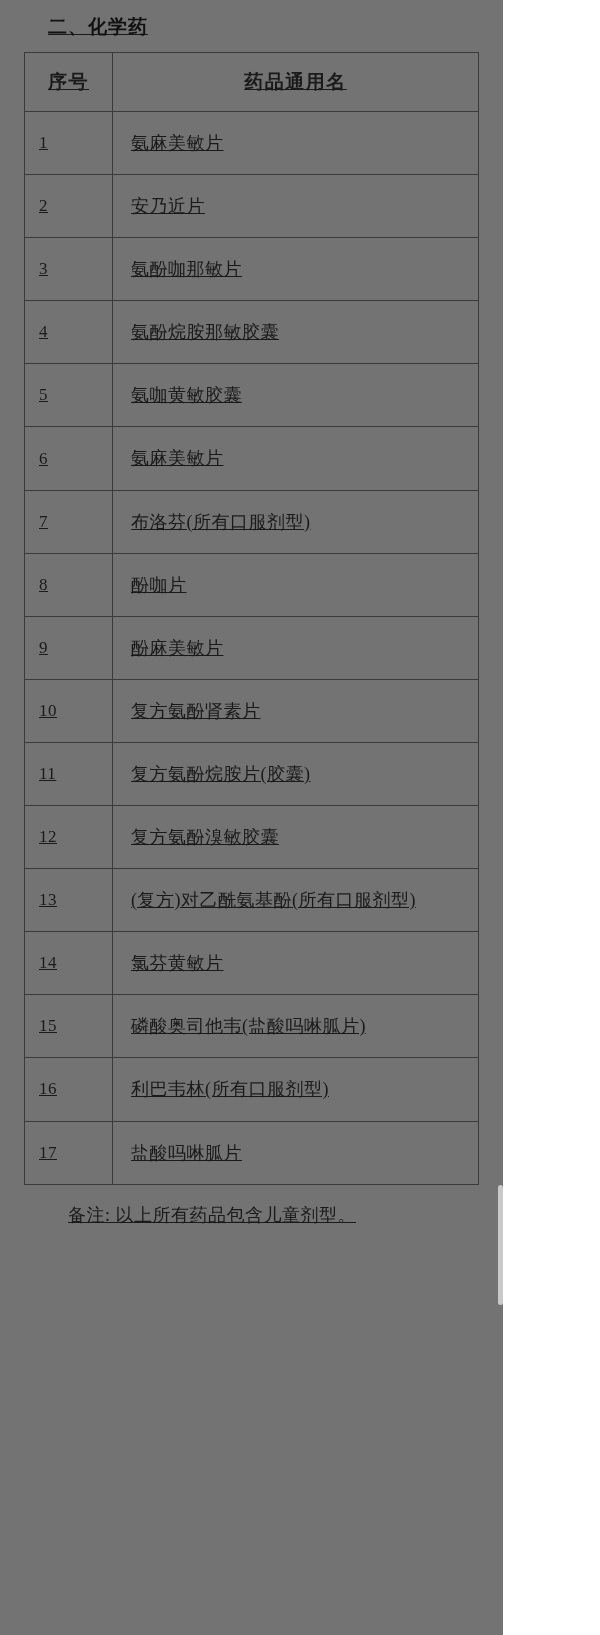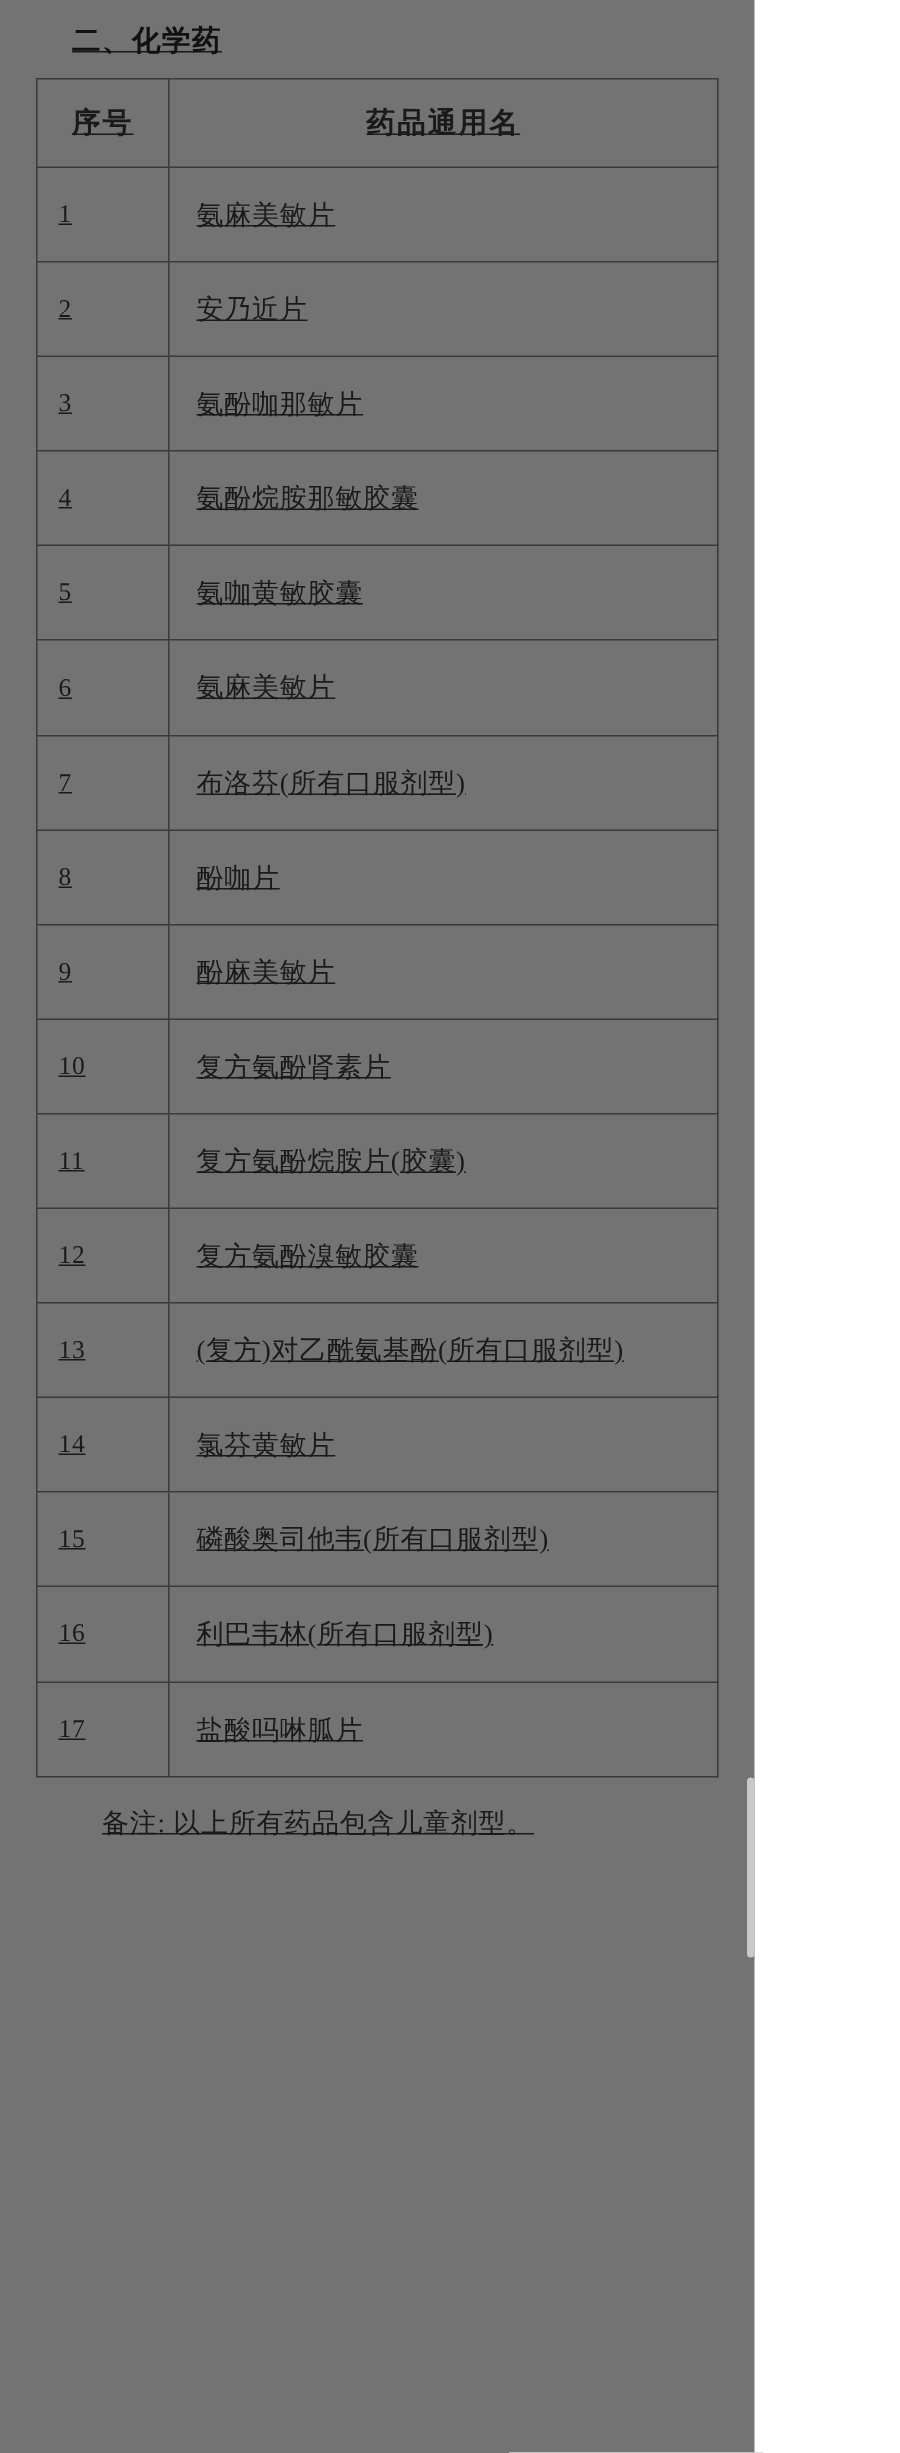--- a/index.html
+++ b/index.html
@@ -145,21 +145,21 @@
       <tr>
         <td class="cell-index">13</td>
         <td class="cell-name">(复方)对乙酰氨基酚(所有口服剂型)</td>
       </tr>
       <tr>
         <td class="cell-index">14</td>
         <td class="cell-name">氯芬黄敏片</td>
       </tr>
       <tr>
         <td class="cell-index">15</td>
-        <td class="cell-name">磷酸奥司他韦(所有口服剂型)</td>
+        <td class="cell-name">磷酸奥司他韦(盐酸吗啉胍片)</td>
       </tr>
       <tr>
         <td class="cell-index">16</td>
         <td class="cell-name">利巴韦林(所有口服剂型)</td>
       </tr>
       <tr>
         <td class="cell-index">17</td>
         <td class="cell-name">盐酸吗啉胍片</td>
       </tr>
     </tbody>

